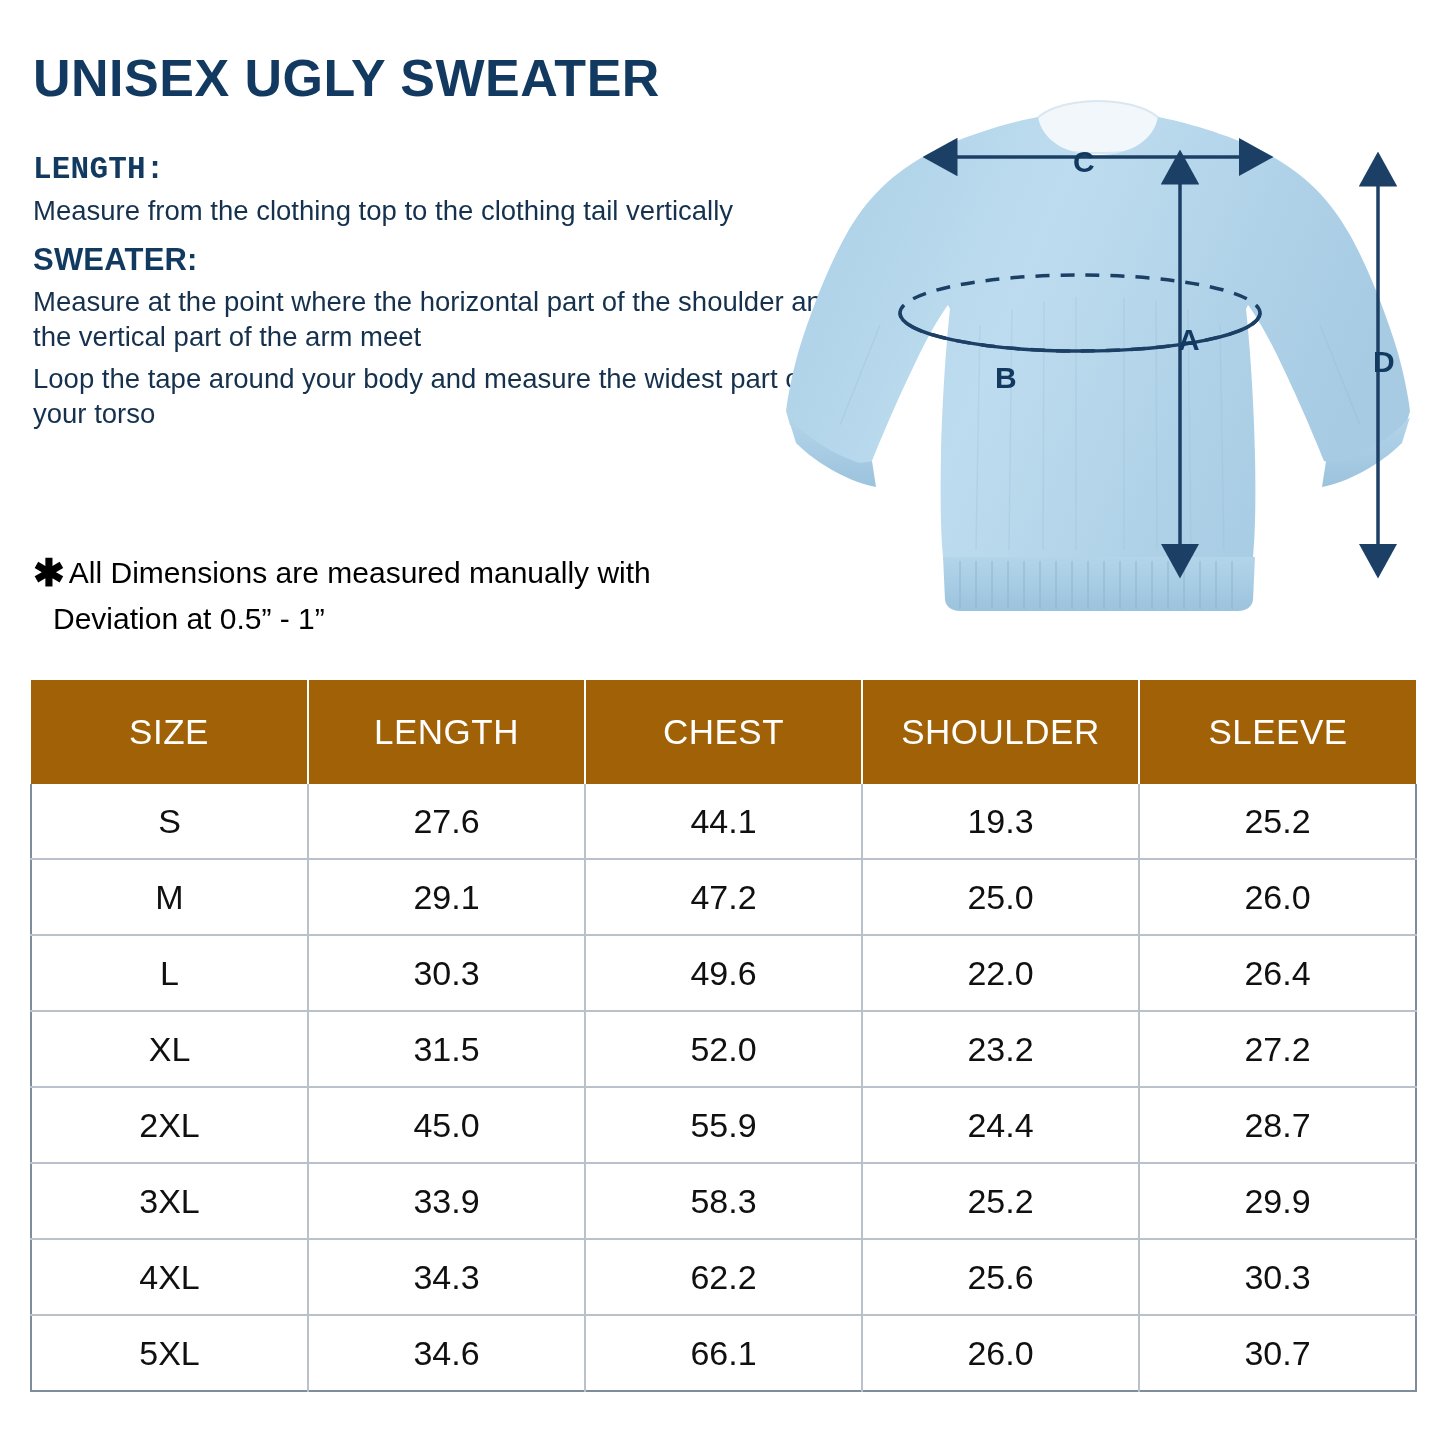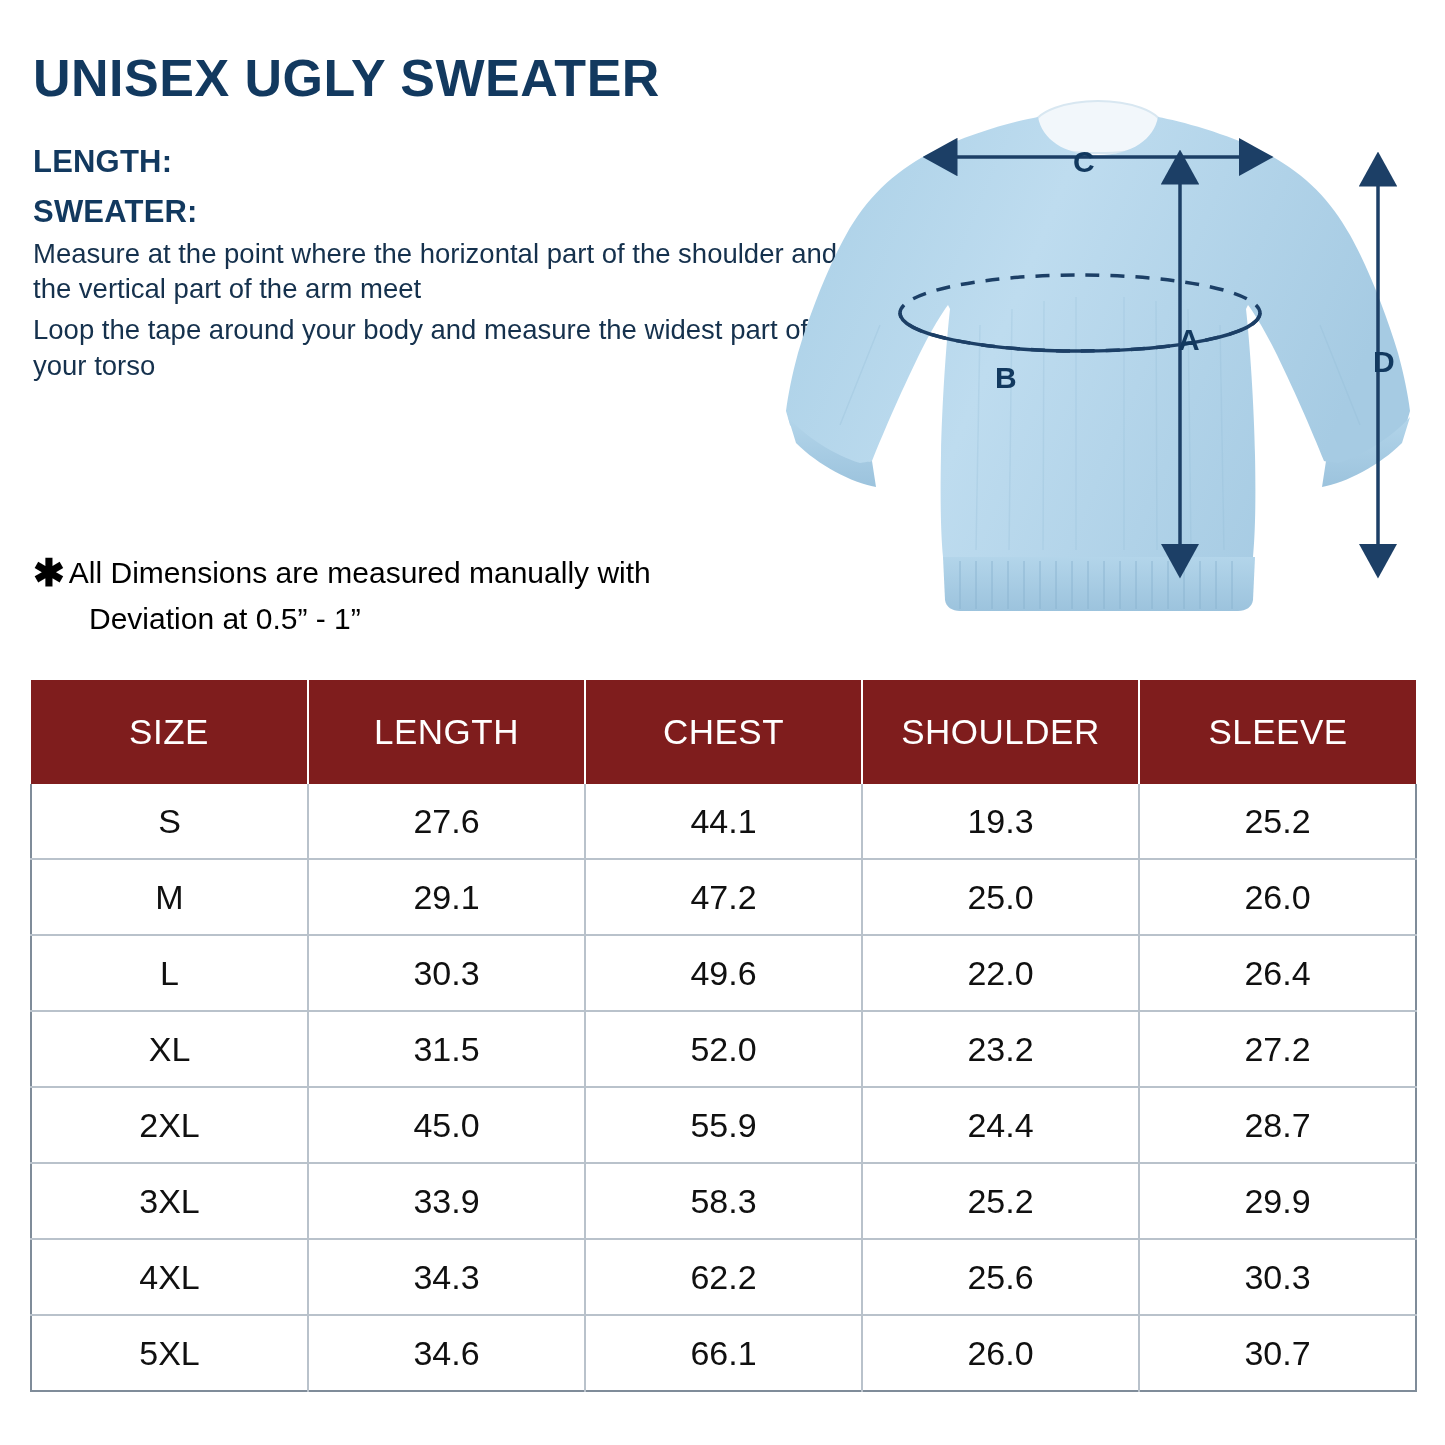--- a/index.html
+++ b/index.html
@@ -42,21 +42,21 @@
     top: 140px;
     width: 830px;
   }
   .inst-head {
     font-size: 31px;
     font-weight: bold;
     color: #12395f;
     margin-top: 14px;
     letter-spacing: 0.2px;
   }
-  .inst-head:first-child { margin-top: 4px; }
+  .inst-head:first-child { margin-top: 12px; font-family: Liberation Mono, monospace; }
   .inst-body {
     font-size: 27.5px;
     font-weight: normal;
     color: #15314d;
     line-height: 1.28;
     margin-top: 6px;
   }
 
   .note {
     position: absolute;
@@ -68,21 +68,21 @@
     color: #000000;
   }
   .note .star {
     font-size: 38px;
     font-weight: bold;
     vertical-align: -3px;
     margin-right: 4px;
   }
   .note .l2 {
     display: block;
-    margin-left: 56px;
+    margin-left: 20px;
   }
 
   
   .illus {
     position: absolute;
     left: 780px;
     top: 95px;
     width: 640px;
     height: 545px;
   }
@@ -105,21 +105,21 @@
     left: 30px;
     top: 680px;
     width: 1385px;
   }
   table {
     border-collapse: collapse;
     width: 1385px;
     table-layout: fixed;
   }
   thead th {
-    background: #7f1d1d;
+    background: #a16207;
     color: #ffffff;
     font-size: 35px;
     font-weight: normal;
     height: 102px;
     text-align: center;
     border-right: 2px solid #ffffff;
     letter-spacing: 0.5px;
   }
   thead th:last-child { border-right: none; }
   tbody td {
@@ -147,20 +147,21 @@
 </style>
 </head>
 <body>
 
 <div class="page">
 
   <div class="title">UNISEX UGLY SWEATER</div>
 
   <div class="instructions">
     <div class="inst-head">LENGTH:</div>
+    <div class="inst-body">Measure from the clothing top to the clothing tail vertically</div>
     <div class="inst-head">SWEATER:</div>
     <div class="inst-body">Measure at the point where the horizontal part of the shoulder and the vertical part of the arm meet</div>
     <div class="inst-body">Loop the tape around your body and measure the widest part of your torso</div>
   </div>
 
   <div class="note">
     <span class="star">✱</span><span>All Dimensions are measured manually with</span>
     <span class="l2">Deviation at 0.5” - 1”</span>
   </div>
 

